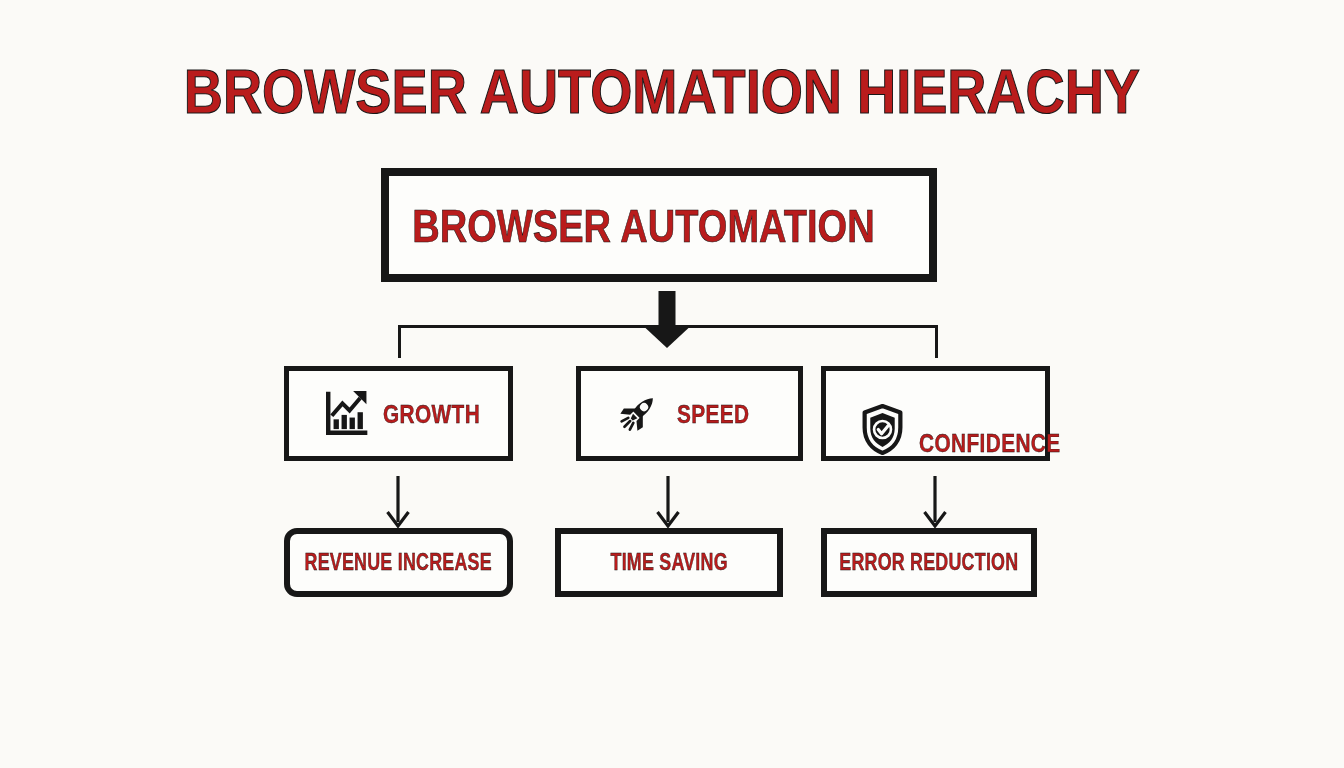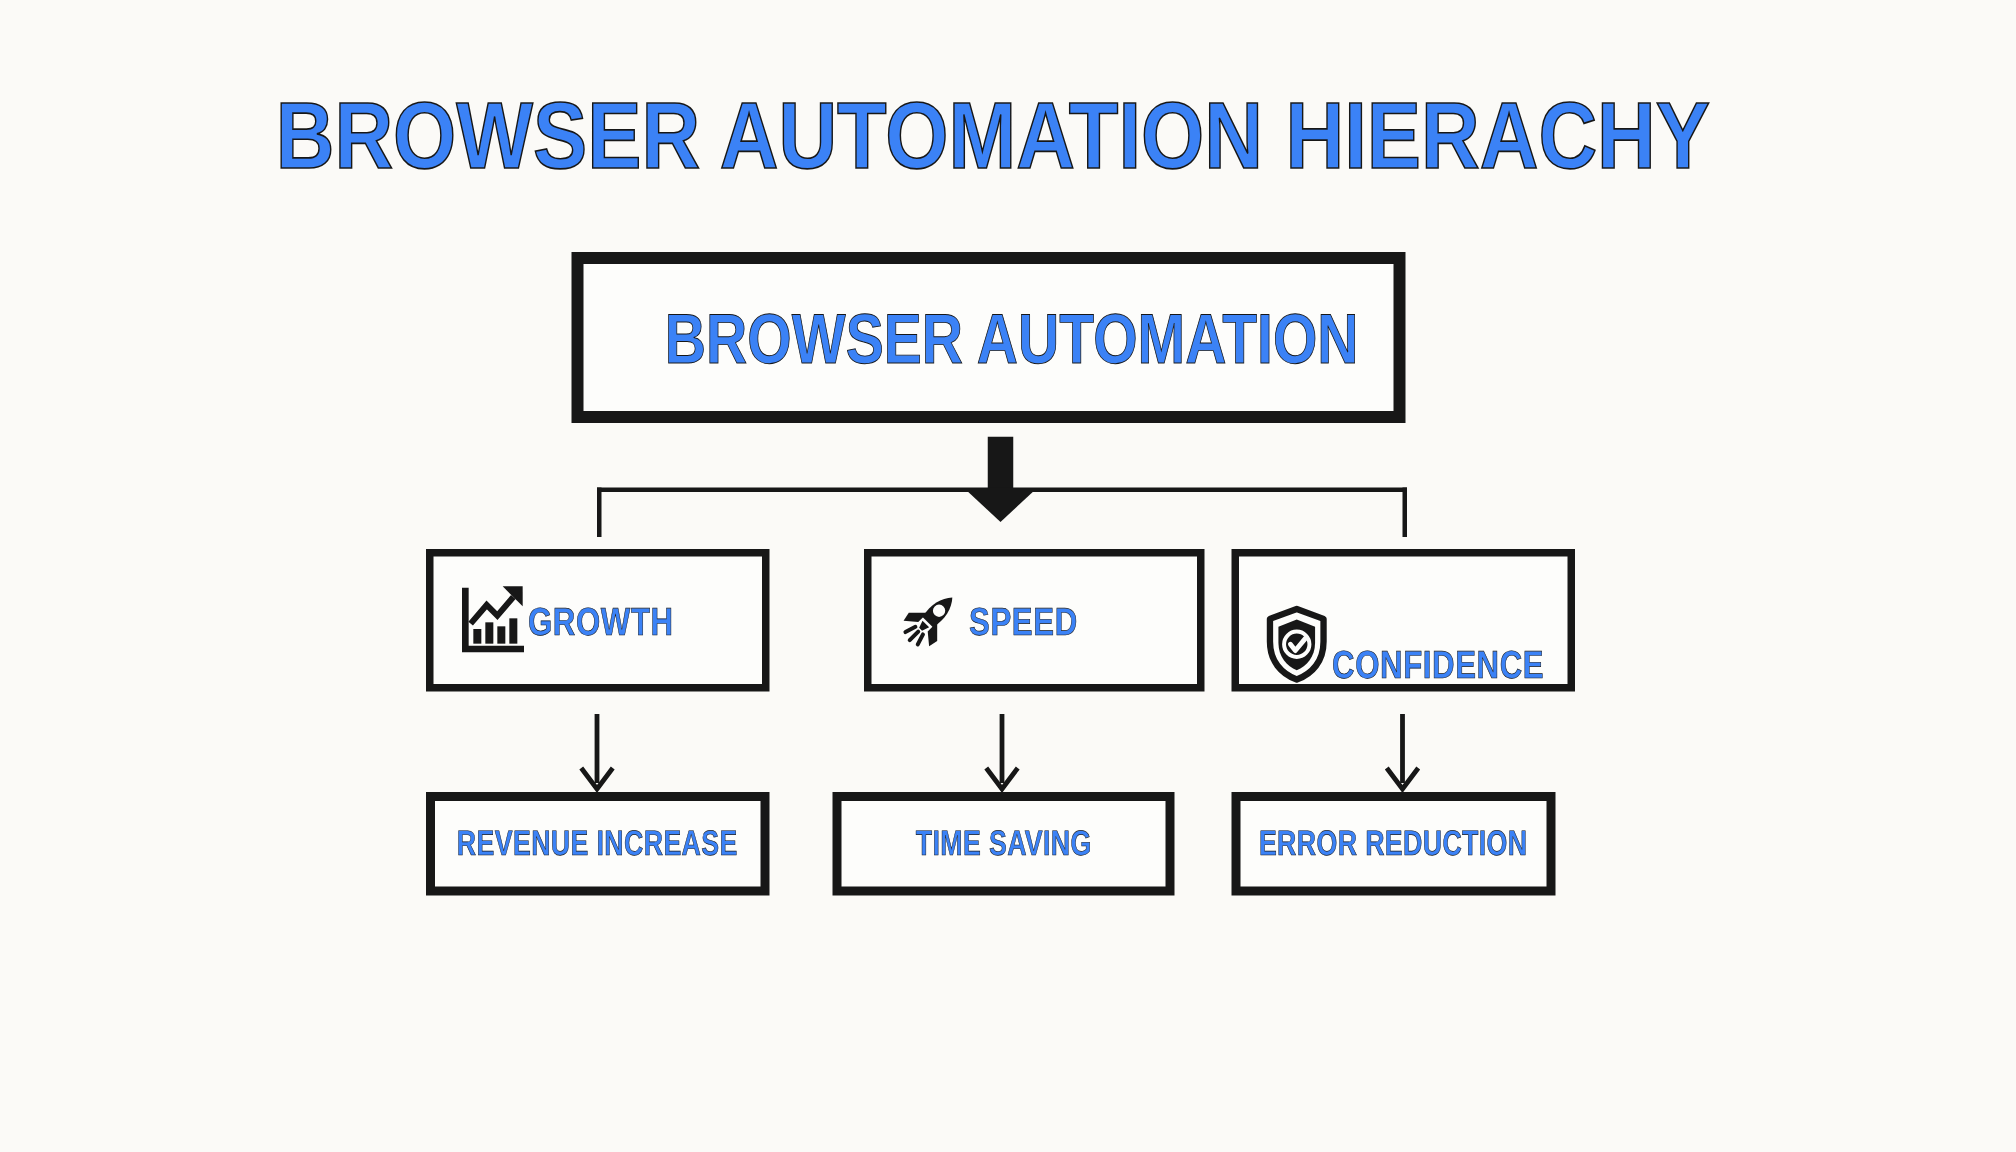--- a/index.html
+++ b/index.html
@@ -1,73 +1,73 @@
 <!DOCTYPE html>
 <html><head>
 <meta charset="utf-8">
 <style>
   html,body{margin:0;padding:0;}
   body{font-family:"Liberation Sans","DejaVu Sans",sans-serif;background:#e9e9e9;}
   .canvas{
     position:relative;width:1344px;height:768px;overflow:hidden;
-    background:#fbfaf7;color:#3b82f6;
+    background:#fbfaf7;color:#b91c1c;
   }
   
   .sqz{display:inline-block;white-space:nowrap;transform-origin:center center;}
 
   
   .title{
     position:absolute;left:0;right:20px;top:60px;text-align:center;
     font-size:63px;font-weight:700;letter-spacing:0px;line-height:1;
     -webkit-text-stroke:1.1px #171717;
   }
   .title .sqz{transform:scaleX(.86);}
 
   
   .root-box{
     position:absolute;left:381px;top:168px;width:556px;height:114px;
     box-sizing:border-box;border:8px solid #171717;background:#fdfdfb;
-    display:flex;align-items:center;justify-content:flex-start;
+    display:flex;align-items:center;justify-content:flex-end;
     font-size:47px;font-weight:700;line-height:1;
     -webkit-text-stroke:.6px #171717;
   }
   .root-box .sqz{transform:scaleX(.81);}
 
   
   .big-arrow{position:absolute;left:644px;top:291px;}
   .bracket-h{position:absolute;left:398px;top:325px;width:540px;height:3px;background:#171717;}
   .bracket-v{position:absolute;top:325px;width:3px;height:33px;background:#171717;}
   .bracket-v.left{left:398px;}
   .bracket-v.right{left:935px;}
   .thin-arrow{position:absolute;top:474px;}
   .thin-arrow.c1{left:380px;}
   .thin-arrow.c2{left:650px;}
   .thin-arrow.c3{left:917px;}
 
   
   .branch-box{
     position:absolute;top:366px;height:95px;box-sizing:border-box;
     border:5px solid #171717;background:#fdfdfb;
-    display:flex;align-items:center;padding-left:15px;
+    display:flex;align-items:center;gap:13px;padding-left:33px;
   }
   .branch-box.b1{left:284px;width:229px;}
   .branch-box.b2{left:555px;width:227px;margin-left:21px;}
   .branch-box.b3{left:821px;width:229px;align-items:flex-end;}
   .branch-label{font-size:26px;font-weight:700;letter-spacing:.5px;line-height:1;
     -webkit-text-stroke:.4px #171717;}
   .branch-label .sqz{transform-origin:left center;transform:scaleX(.8);}
   .icon{flex:0 0 auto;display:flex;align-items:center;justify-content:center;}
 
   
   .outcome-box{
     position:absolute;top:528px;height:69px;box-sizing:border-box;
     border:6px solid #171717;background:#fdfdfb;
     display:flex;align-items:center;justify-content:center;
   }
-  .outcome-box.o1{left:284px;width:229px;}
+  .outcome-box.o1{left:284px;width:229px;border-radius:13px;}
   .outcome-box.o2{left:555px;width:228px;}
   .outcome-box.o3{left:821px;width:216px;}
   .outcome-label{font-size:23.5px;font-weight:700;line-height:1;letter-spacing:.3px;
     -webkit-text-stroke:.4px #171717;}
   .outcome-label .sqz{transform:scaleX(.76);}
 </style>
 </head>
 <body>
 
 <div class="canvas">

